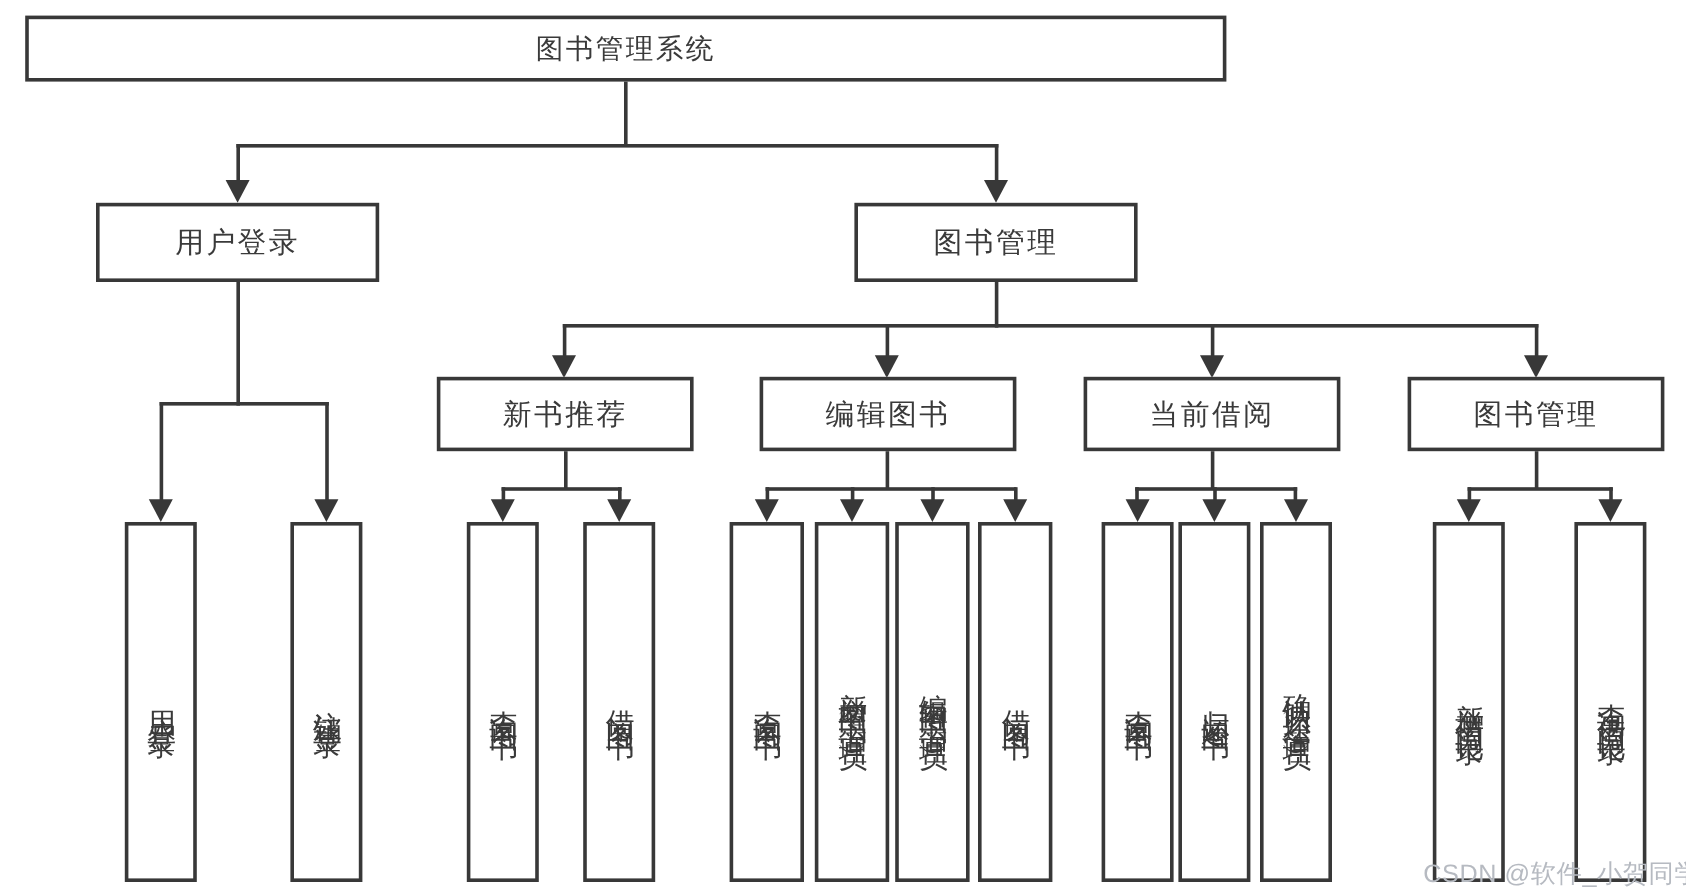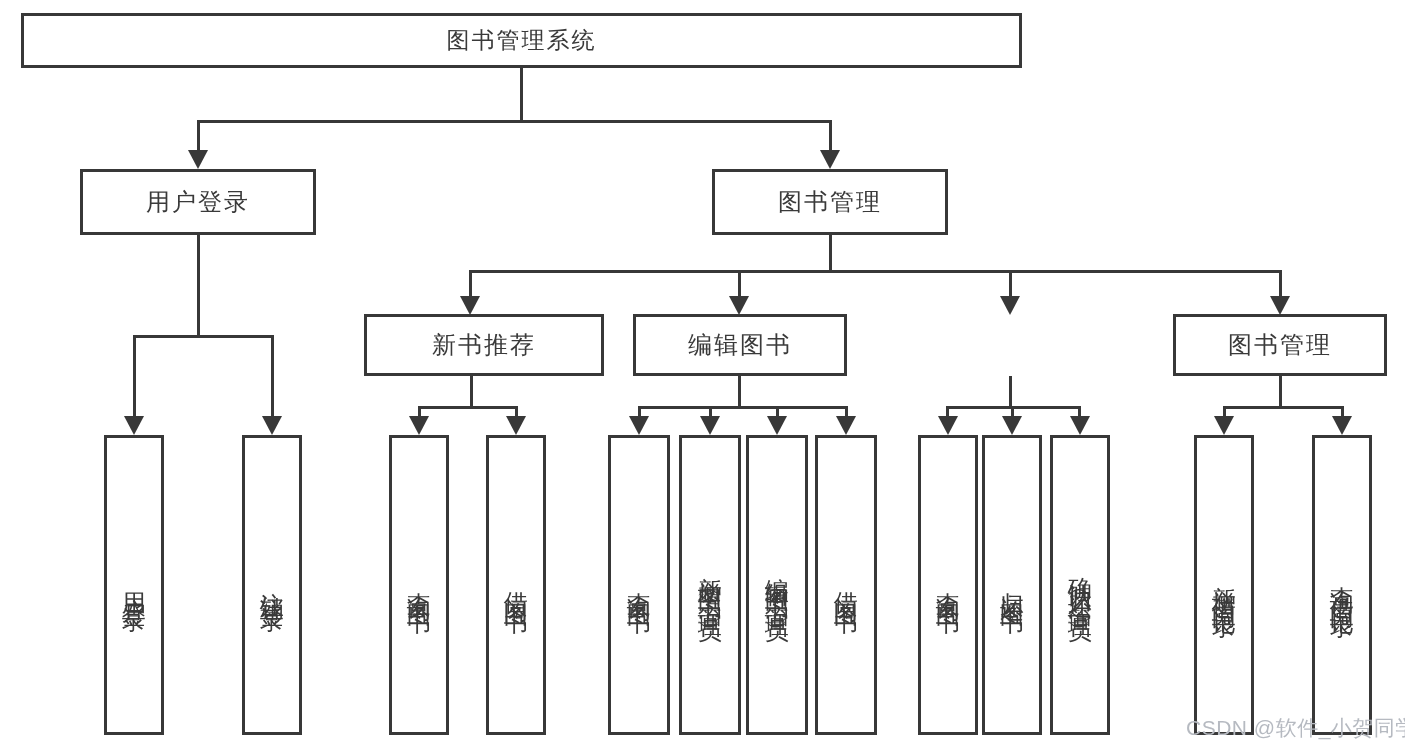--- a/index.html
+++ b/index.html
@@ -86,25 +86,28 @@
   <div class="hl" style="left:469px;top:270px;width:813px;"></div>
   <div class="vl" style="left:469px;top:270px;height:28px;"></div>
   <div class="arr" style="left:460px;top:296px;"></div>
   <div class="vl" style="left:738px;top:270px;height:28px;"></div>
   <div class="arr" style="left:729px;top:296px;"></div>
   <div class="vl" style="left:1009px;top:270px;height:28px;"></div>
   <div class="arr" style="left:1000px;top:296px;"></div>
   <div class="vl" style="left:1279px;top:270px;height:28px;"></div>
   <div class="arr" style="left:1270px;top:296px;"></div>
 
-  <div class="node" style="left:364px;top:314px;width:240px;height:62px;">
+  <div class="node" style="left:364px;top:314px;width:214px;height:62px;">
     <span class="h-label">新书推荐</span>
   </div>
   <div class="node" style="left:633px;top:314px;width:214px;height:62px;">
     <span class="h-label">编辑图书</span>
+  </div>
+  <div class="node" style="left:903px;top:314px;width:214px;height:62px;">
+    <span class="h-label">当前借阅</span>
   </div>
   <div class="node" style="left:1173px;top:314px;width:214px;height:62px;">
     <span class="h-label">图书管理</span>
   </div>
 
   <div class="vl" style="left:470px;top:376px;height:32px;"></div>
   <div class="hl" style="left:418px;top:406px;width:100px;"></div>
   <div class="vl" style="left:418px;top:406px;height:12px;"></div>
   <div class="arr" style="left:409px;top:416px;"></div>
   <div class="vl" style="left:515px;top:406px;height:12px;"></div>

